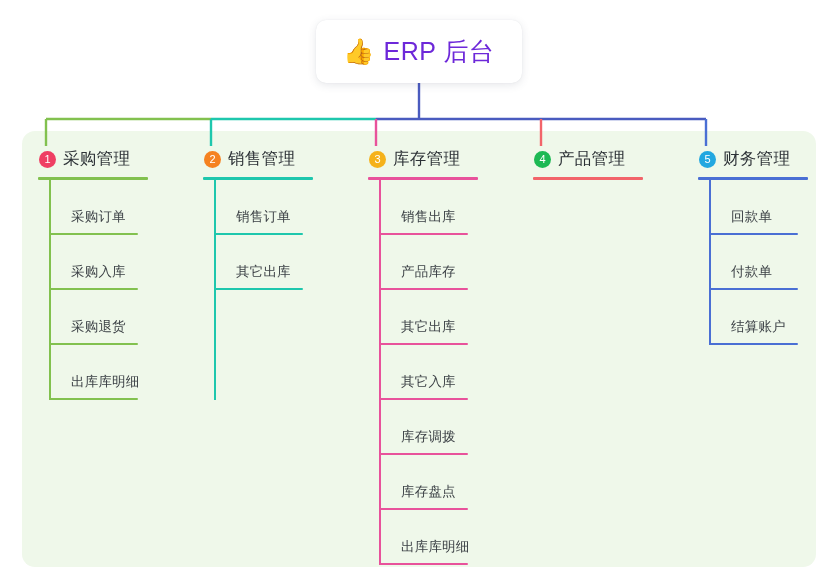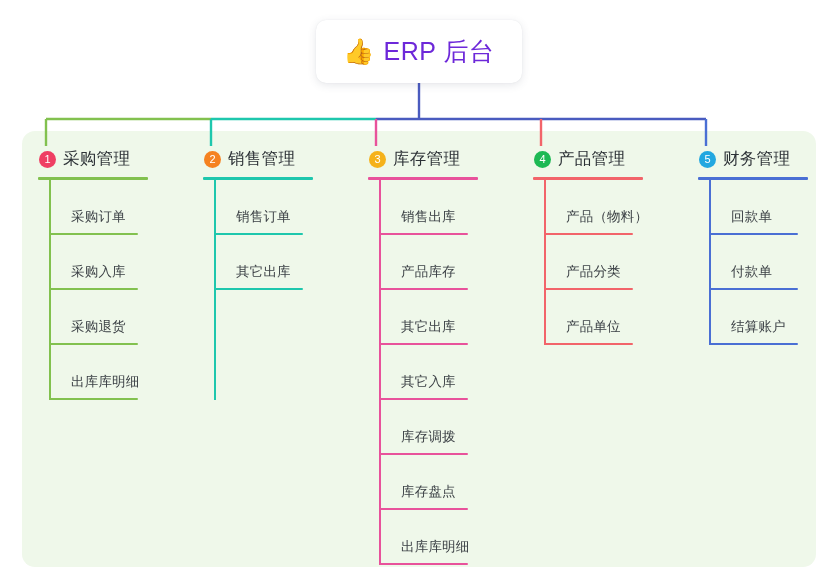--- a/index.html
+++ b/index.html
@@ -269,35 +269,20 @@
             <div class="leaf-rule" style="background: rgb(232, 82, 155);"></div>
           </div>
         </div>
       </div>
       <div class="column col-3">
         <div class="col-head">
           <span class="badge" style="background: rgb(29, 185, 84);">4</span>
           <span class="col-title">产品管理</span>
         </div>
         <div class="col-rule" style="background: rgb(242, 100, 106);"></div>
-        <div class="leaves">
-          <div class="spine" style="background: rgb(242, 100, 106); height: 165px;"></div>
-          <div class="leaf">
-            <span class="leaf-text">产品（物料）</span>
-            <div class="leaf-rule" style="background: rgb(242, 100, 106);"></div>
-          </div>
-          <div class="leaf">
-            <span class="leaf-text">产品分类</span>
-            <div class="leaf-rule" style="background: rgb(242, 100, 106);"></div>
-          </div>
-          <div class="leaf">
-            <span class="leaf-text">产品单位</span>
-            <div class="leaf-rule" style="background: rgb(242, 100, 106);"></div>
-          </div>
-        </div>
       </div>
       <div class="column col-4">
         <div class="col-head">
           <span class="badge" style="background: rgb(34, 167, 224);">5</span>
           <span class="col-title">财务管理</span>
         </div>
         <div class="col-rule" style="background: rgb(74, 111, 212);"></div>
         <div class="leaves">
           <div class="spine" style="background: rgb(74, 111, 212); height: 165px;"></div>
           <div class="leaf">

